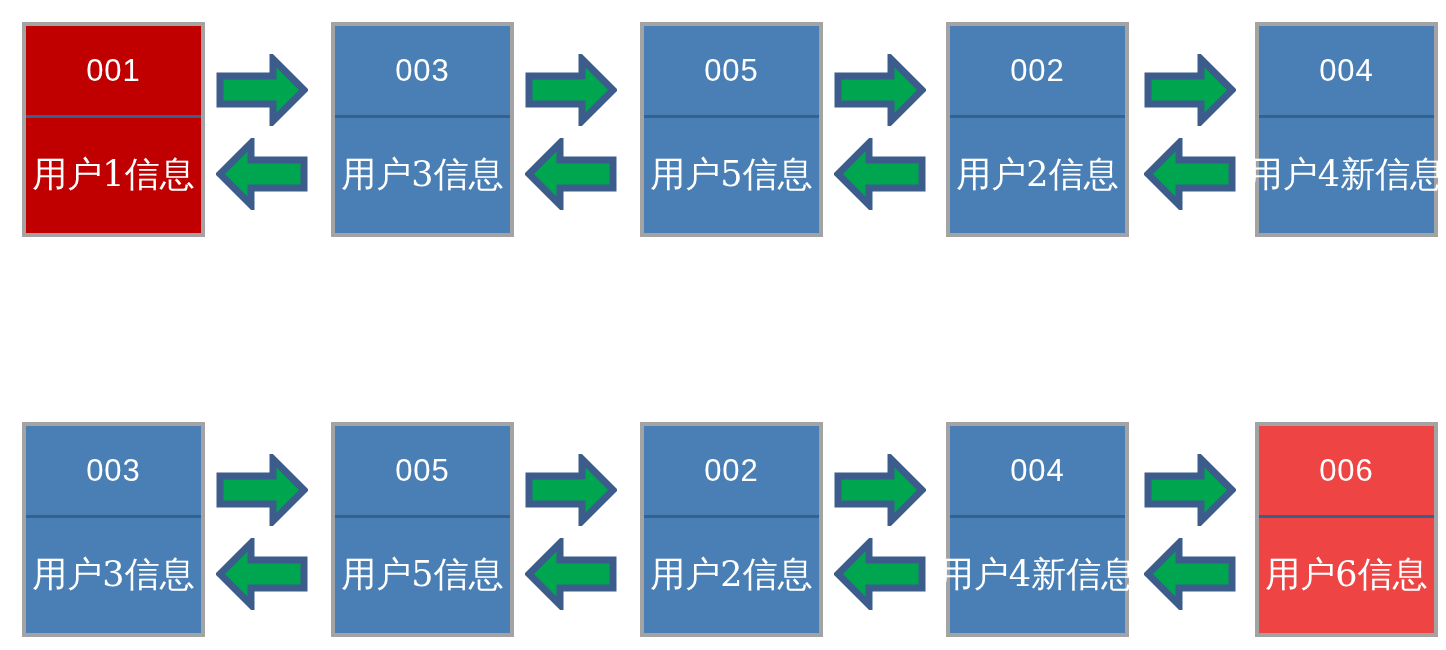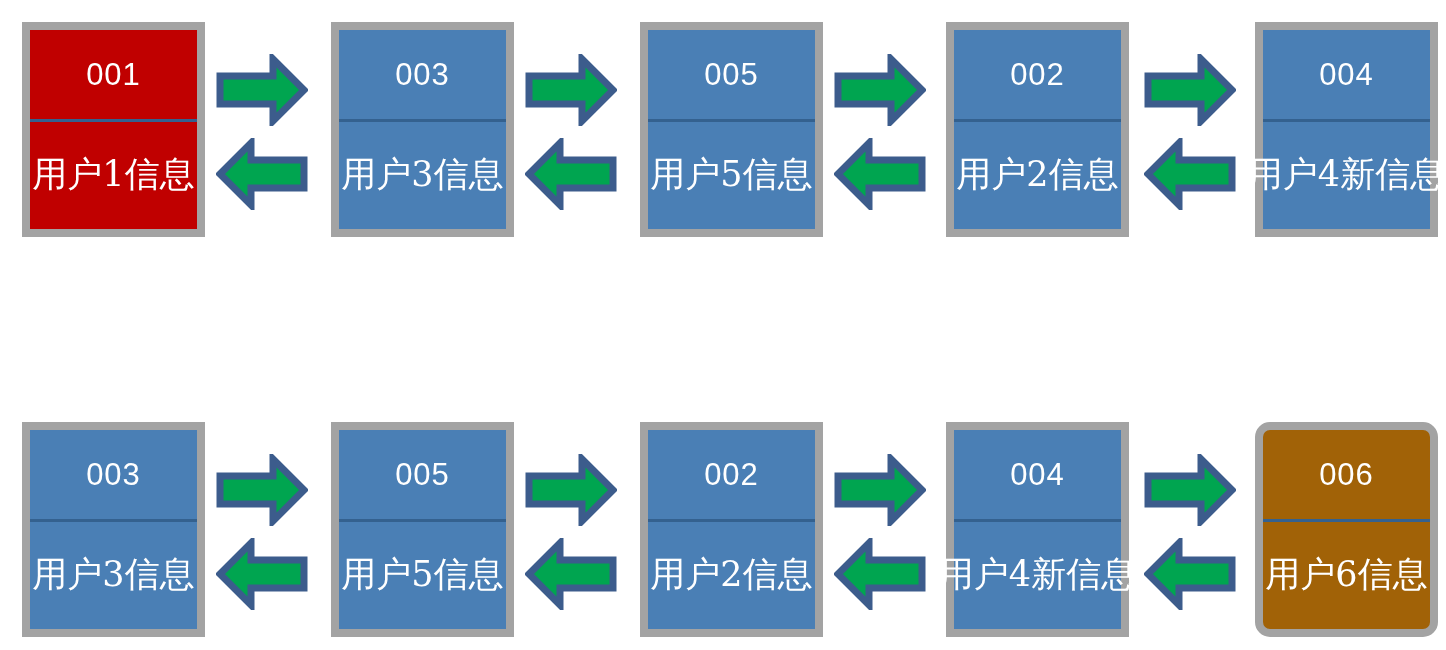--- a/index.html
+++ b/index.html
@@ -31,27 +31,27 @@
   }
   .row-1 { top: 22px; }
   .row-2 { top: 422px; }
 
   
   .node {
     position: absolute;
     width: 183px;
     height: 215px;
     box-sizing: border-box;
-    border: 8px solid #a3a3a3;
+    border: 4px solid #a3a3a3;
     display: flex;
     flex-direction: column;
     background: #4a7fb5;
   }
   .node.red   { background: #c00000; }
-  .node.green { background: #a16207; border-radius: 15px; }
+  .node.green { background: #ef4444; }
 
   .node-head {
     height: 92px;
     box-sizing: border-box;
     border-bottom: 3px solid #34618f;
     display: flex;
     align-items: center;
     justify-content: center;
     flex: none;
   }

